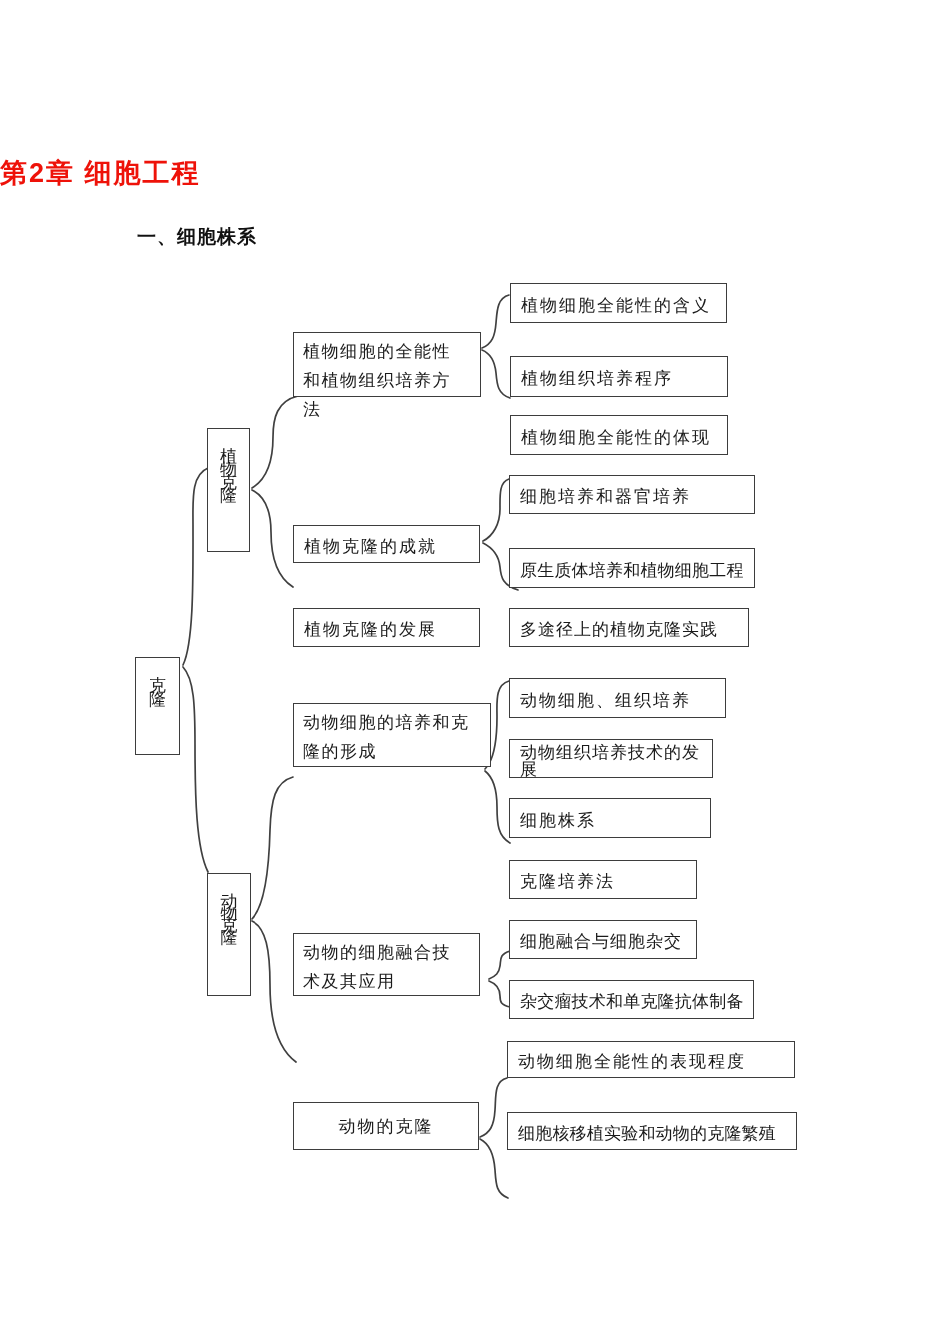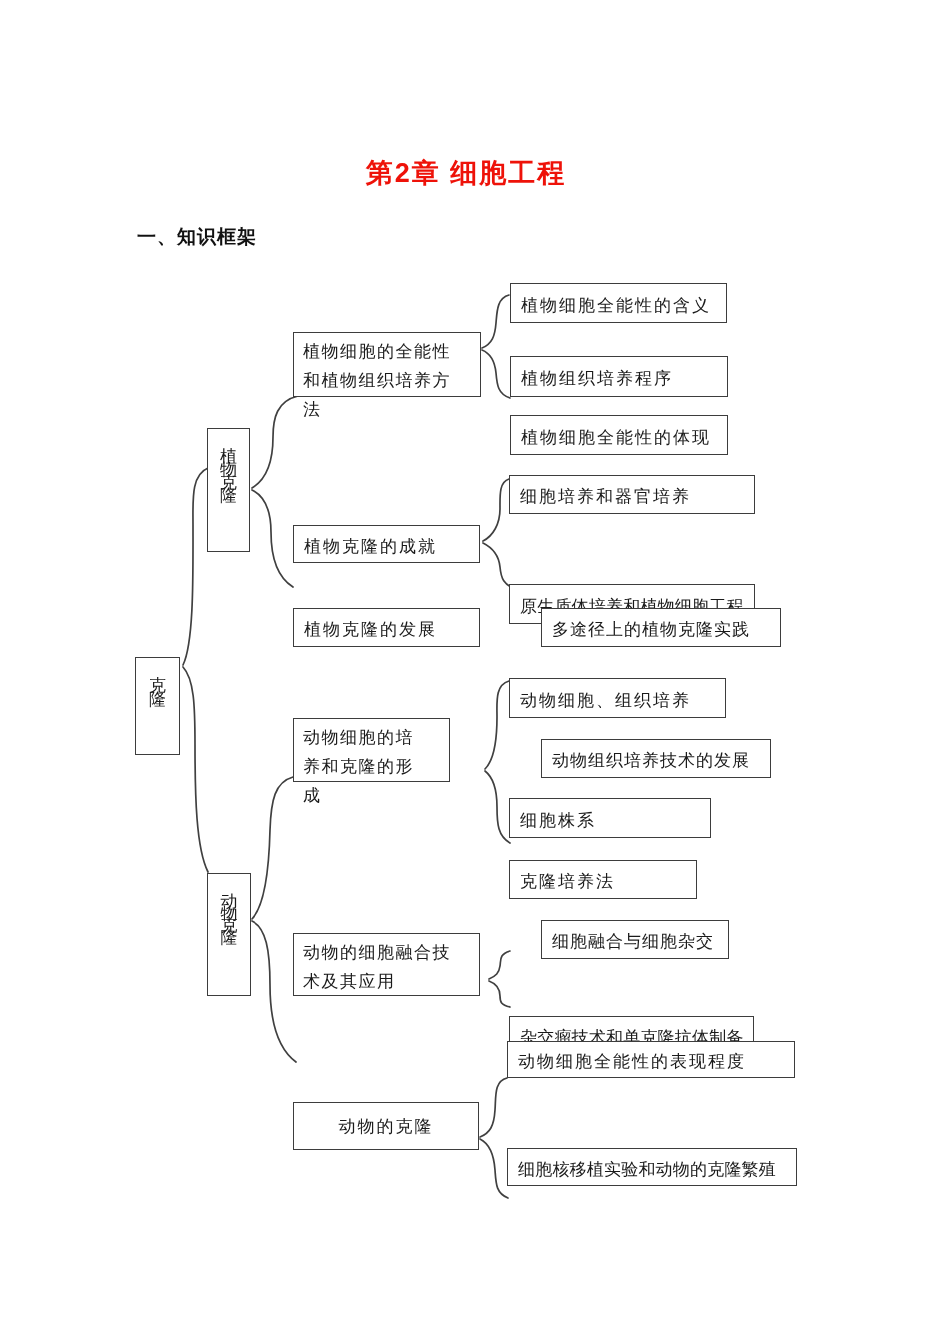--- a/index.html
+++ b/index.html
@@ -9,21 +9,20 @@
     height: 1344px;
     background: #ffffff;
     font-family: "Liberation Serif", serif;
     color: #1a1a1a;
     overflow: hidden;
   }
   .title {
     position: absolute;
     left: 0; top: 155px;
     width: 932px;
-    text-align: center;
     font-family: "Liberation Sans", sans-serif;
     font-weight: bold;
     font-size: 27px;
     letter-spacing: 2px;
     color: #ee1209;
   }
   .heading {
     position: absolute;
     left: 137px; top: 224px;
     font-family: "Liberation Sans", sans-serif;
@@ -57,22 +56,22 @@
   .h {
     display: flex;
     align-items: center;
     padding: 4px 6px 0 10px;
   }
   .h2 {
     padding: 4px 18px 0 9px;
     line-height: 29px;
     letter-spacing: 1.5px;
   }
-  .tight { letter-spacing: 0.2px; margin-top: 36px; }
-  .ls1 { letter-spacing: 1px; margin-left: 32px; }
+  .tight { letter-spacing: 0.2px; }
+  .ls1 { letter-spacing: 1px; }
   .centered {
     justify-content: center;
     padding: 16px;
   }
   .v {
     display: flex;
     justify-content: center;
     padding-top: 5px;
   }
   .v .vt {
@@ -82,21 +81,21 @@
   }
   .v.tall .vt { letter-spacing: 12px; }
   .v.root .vt { letter-spacing: 14px; }
 </style>
 </head>
 <body>
 
 <div id="page">
 
   <div class="title">第2章 细胞工程</div>
-  <div class="heading">一、知识框架</div>
+  <div class="heading">一、细胞株系</div>
 
   <svg class="wires" viewBox="0 0 950 1344" xmlns="http://www.w3.org/2000/svg">
 
     <path d="M 208 468 C 191 475 193 500 193 525 C 193 575 194 642 183 665"></path>
     <path d="M 183 667 C 194 679 195 705 195 745 C 195 795 196 848 208 872"></path>
 
     <path d="M 298 396 C 277 401 273 418 273 437 C 273 460 267 479 252 488"></path>
     <path d="M 252 490 C 266 497 271 512 271 532 C 271 556 277 577 293 587"></path>
 
     <path d="M 509 295 C 497 298 497 312 496 323 C 495 336 492 344 482 348"></path>
@@ -133,26 +132,26 @@
   <div class="node h" style="left:293px;top:525px;width:187px;height:38px">植物克隆的成就</div>
   <div class="node h" style="left:293px;top:608px;width:187px;height:39px">植物克隆的发展</div>
 
   <div class="node h" style="left:510px;top:283px;width:217px;height:40px">植物细胞全能性的含义</div>
   <div class="node h" style="left:510px;top:356px;width:218px;height:41px">植物组织培养程序</div>
   <div class="node h" style="left:510px;top:415px;width:218px;height:40px">植物细胞全能性的体现</div>
   <div class="node h" style="left:509px;top:475px;width:246px;height:39px">细胞培养和器官培养</div>
   <div class="node h tight" style="left:509px;top:548px;width:246px;height:40px">原生质体培养和植物细胞工程</div>
   <div class="node h ls1" style="left:509px;top:608px;width:240px;height:39px">多途径上的植物克隆实践</div>
 
-  <div class="node h2" style="left:293px;top:718px;width:157px;height:64px">动物细胞的培养和克隆的形成</div>
+  <div class="node h2" style="left:293px;top:703px;width:198px;height:64px">动物细胞的培养和克隆的形成</div>
   <div class="node h2" style="left:293px;top:933px;width:187px;height:63px">动物的细胞融合技术及其应用</div>
   <div class="node h centered" style="left:293px;top:1102px;width:186px;height:48px">动物的克隆</div>
 
   <div class="node h" style="left:509px;top:678px;width:217px;height:40px">动物细胞、组织培养</div>
-  <div class="node h ls1" style="left:509px;top:739px;width:230px;height:39px">动物组织培养技术的发展</div>
+  <div class="node h ls1" style="left:509px;top:739px;width:204px;height:39px">动物组织培养技术的发展</div>
   <div class="node h" style="left:509px;top:798px;width:202px;height:40px">细胞株系</div>
   <div class="node h" style="left:509px;top:860px;width:188px;height:39px">克隆培养法</div>
   <div class="node h ls1" style="left:509px;top:920px;width:188px;height:39px">细胞融合与细胞杂交</div>
   <div class="node h tight" style="left:509px;top:980px;width:245px;height:39px">杂交瘤技术和单克隆抗体制备</div>
   <div class="node h" style="left:507px;top:1041px;width:288px;height:37px">动物细胞全能性的表现程度</div>
   <div class="node h tight" style="left:507px;top:1112px;width:290px;height:38px">细胞核移植实验和动物的克隆繁殖</div>
 
 </div>
 
 </body></html>

